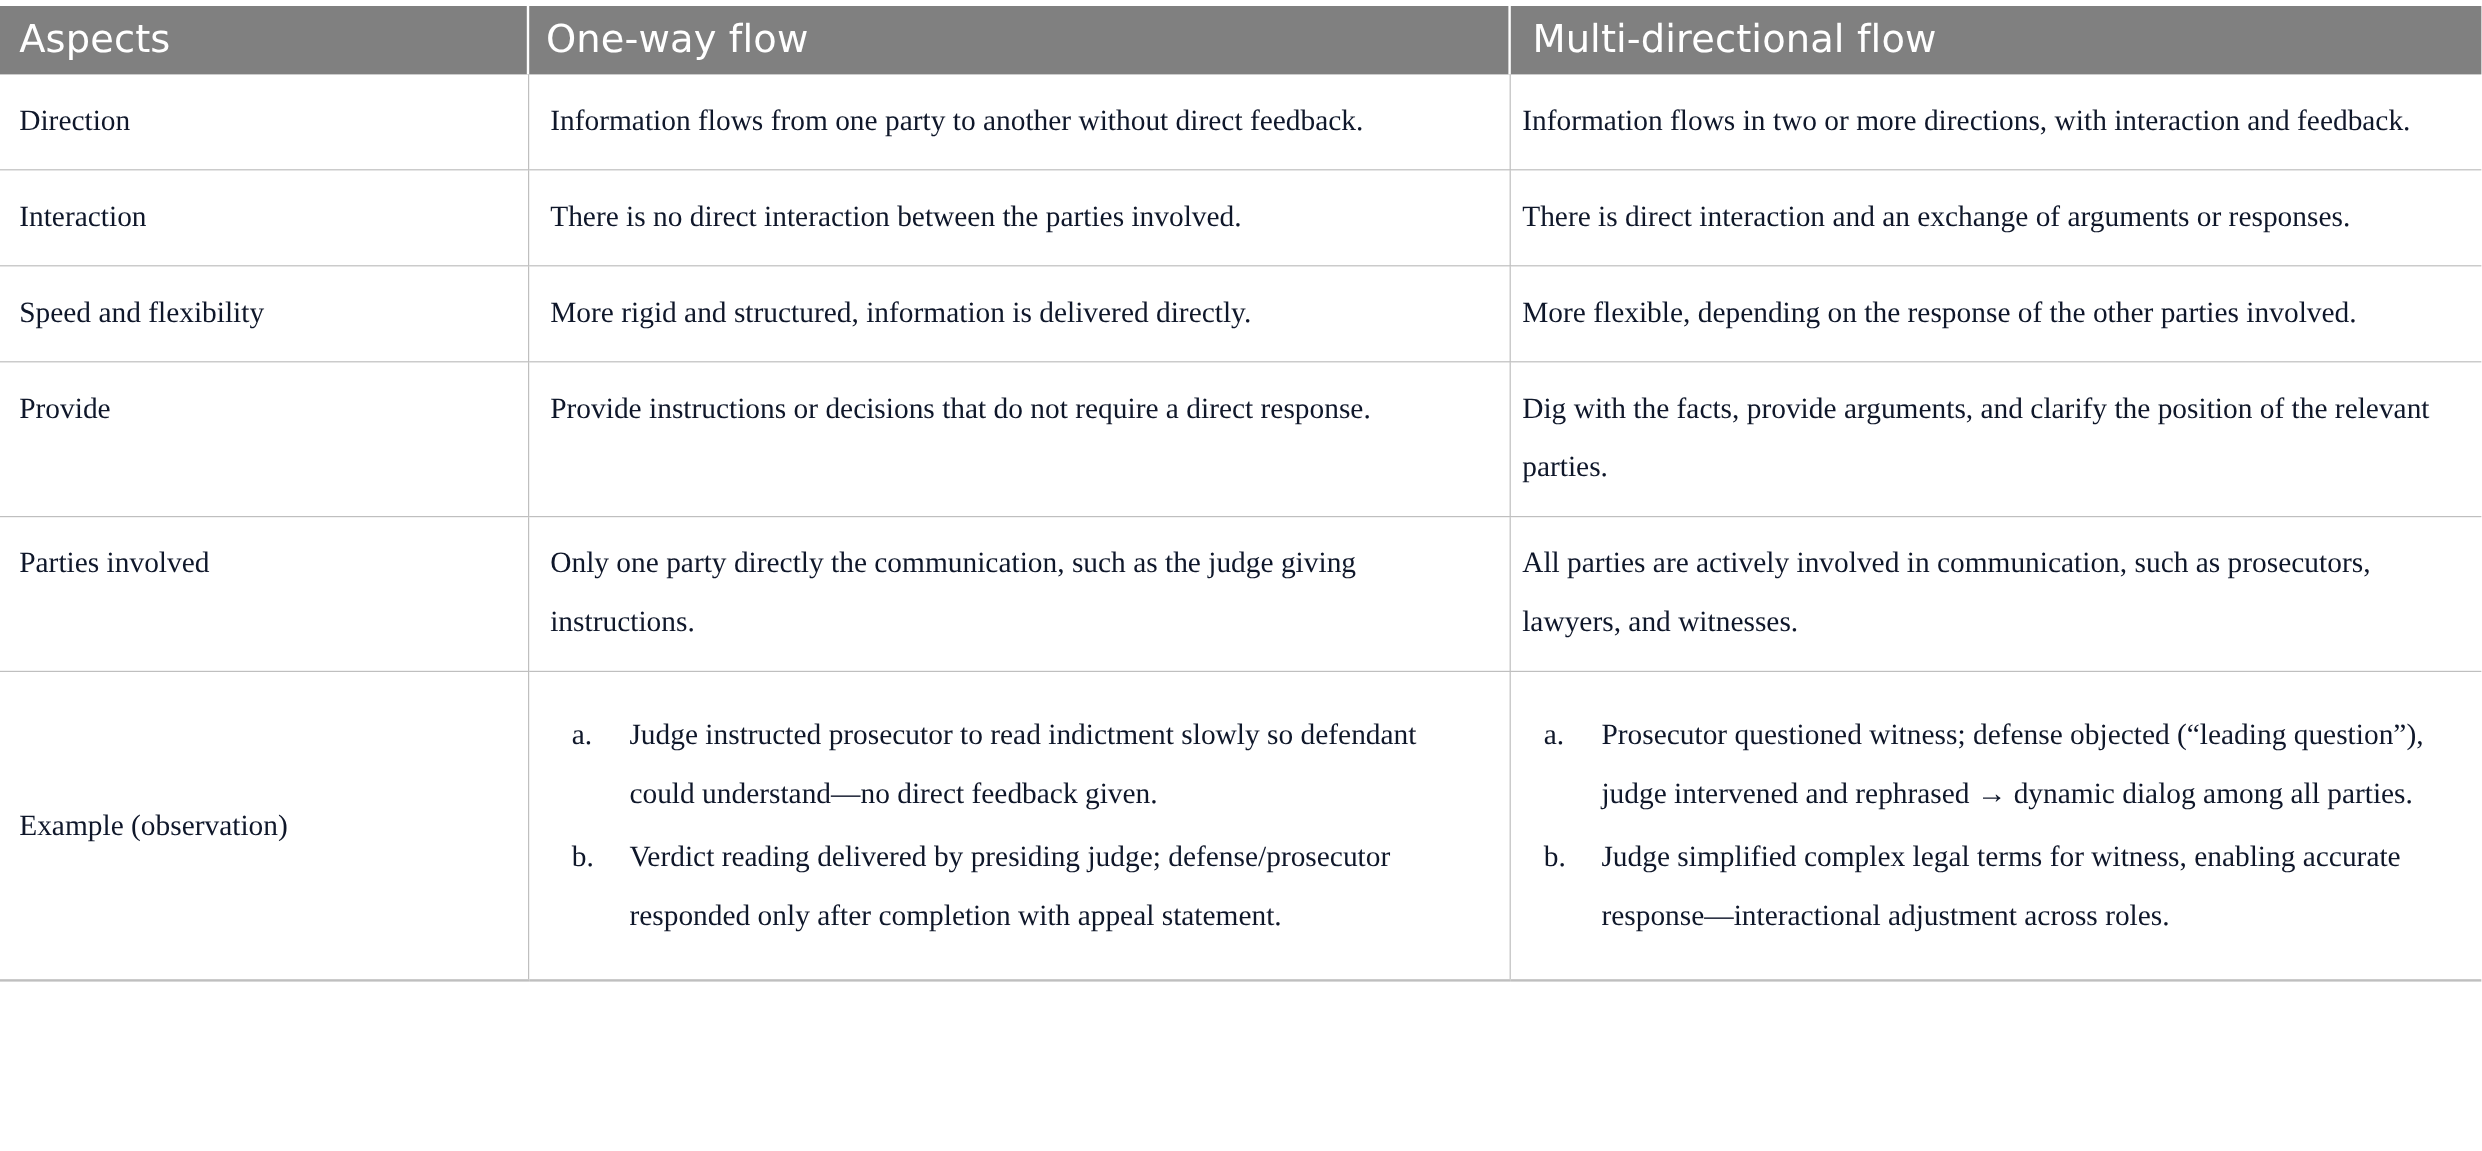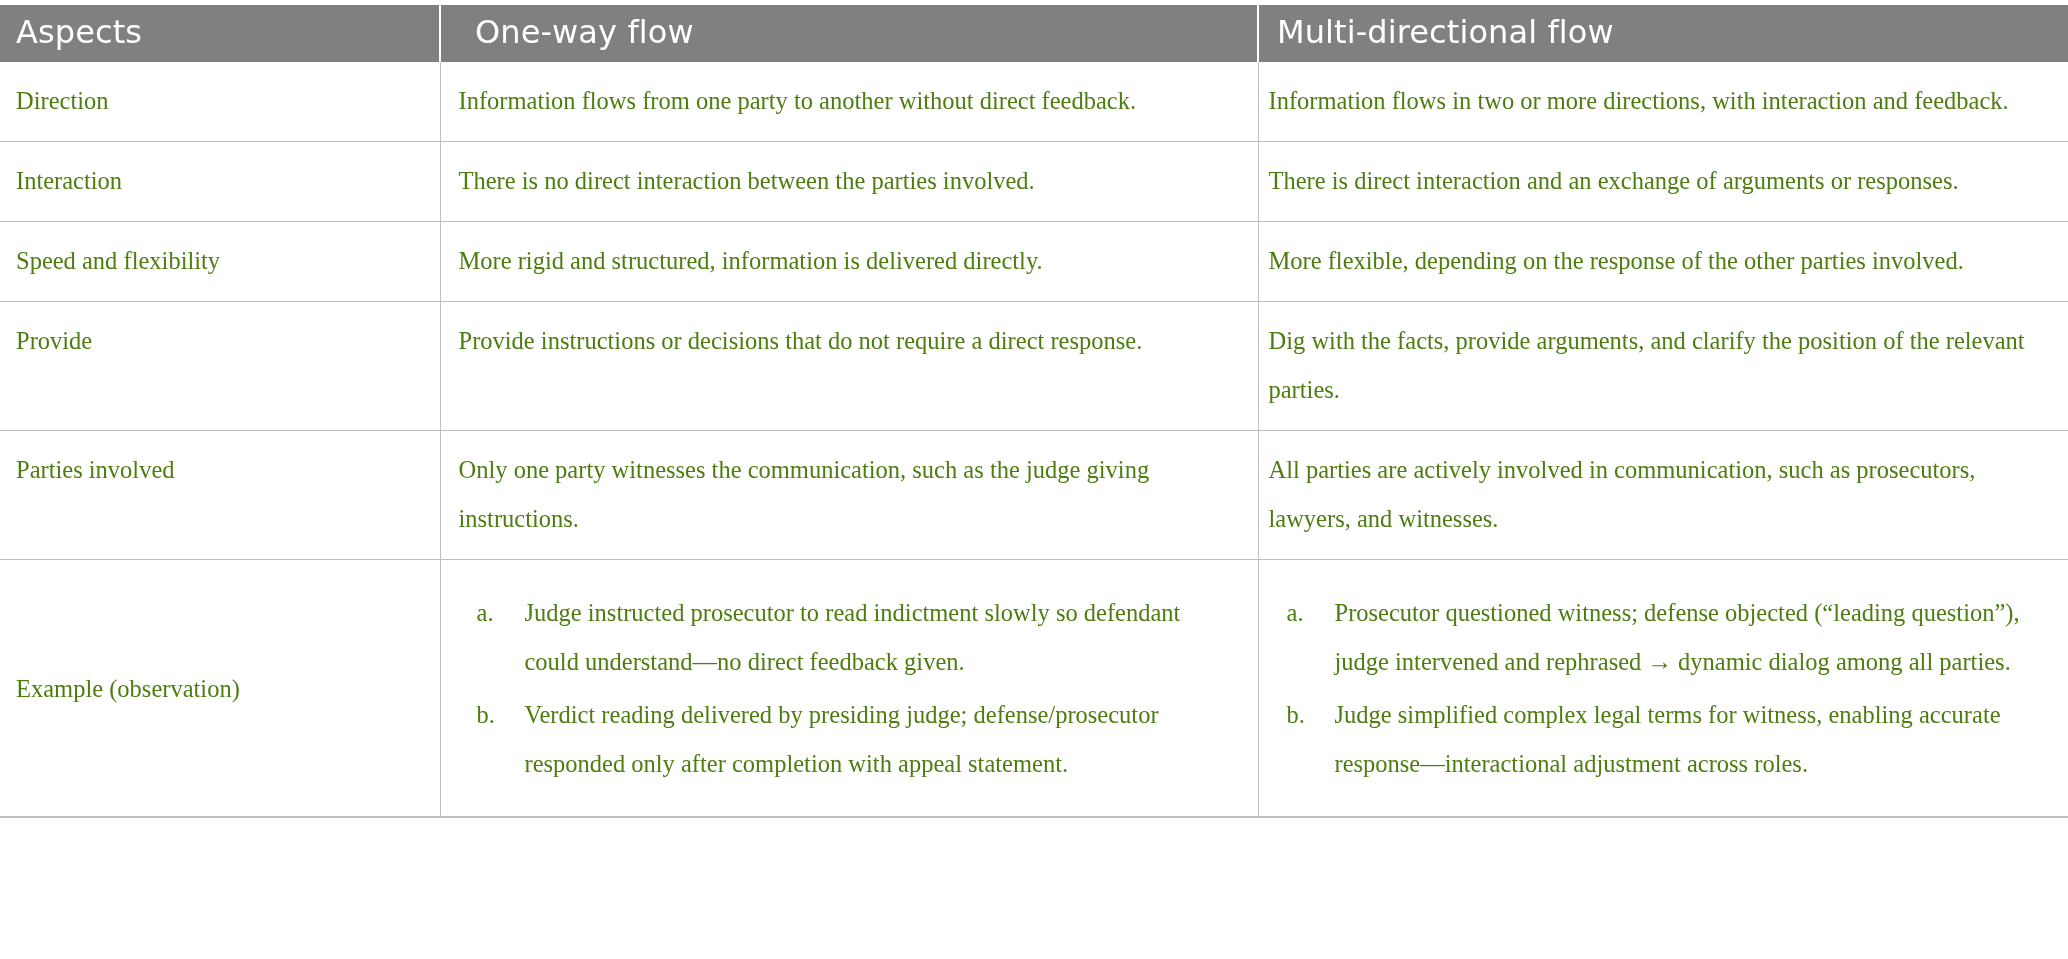--- a/index.html
+++ b/index.html
@@ -39,30 +39,30 @@
     font-weight: 400;
     font-size: 32px;
     line-height: 1.1;
     text-align: left;
     padding: 10px 14px 12px 14px;
     border: none;
     vertical-align: middle;
     letter-spacing: 0.1px;
   }
   thead th.th-aspect { padding-left: 16px; }
-  thead th.th-oneway { border-left: 2px solid #ffffff; padding-left: 34px; margin-left: 20px; }
+  thead th.th-oneway { border-left: 2px solid #ffffff; padding-left: 14px; margin-left: 20px; }
   thead th.th-multi  { border-left: 2px solid #ffffff; padding-left: 18px; }
 
   tbody td {
     border: 1px solid #bfbfbf;
     border-left: none;
     border-right: none;
     font-size: 24.5px;
     line-height: 2.0;
-    color: #4d7c0f;
+    color: #0f172a;
     vertical-align: top;
     padding: 14px 22px 16px 16px;
     box-sizing: border-box;
   }
 
   tbody td.cell-aspect {
     padding-left: 16px;
     padding-right: 12px;
     border-right: 1px solid #bfbfbf;
   }
@@ -153,21 +153,21 @@
       </tr>
 
       <tr class="row-purpose">
         <td class="cell-aspect">Provide</td>
         <td class="cell-oneway">Provide instructions or decisions that do not require a direct response.</td>
         <td class="cell-multi">Dig with the facts, provide arguments, and clarify the position of the relevant parties.</td>
       </tr>
 
       <tr class="row-parties-involved">
         <td class="cell-aspect">Parties involved</td>
-        <td class="cell-oneway">Only one party witnesses the communication, such as the judge giving instructions.</td>
+        <td class="cell-oneway">Only one party directly the communication, such as the judge giving instructions.</td>
         <td class="cell-multi">All parties are actively involved in communication, such as prosecutors, lawyers, and witnesses.</td>
       </tr>
 
       <tr class="row-example">
         <td class="cell-aspect">Example (observation)</td>
         <td class="cell-oneway">
           <ol class="example-list">
             <li>Judge instructed prosecutor to read indictment slowly so defendant could understand—no direct feedback given.</li>
             <li>Verdict reading delivered by presiding judge; defense/prosecutor responded only after completion with appeal statement.</li>
           </ol>

